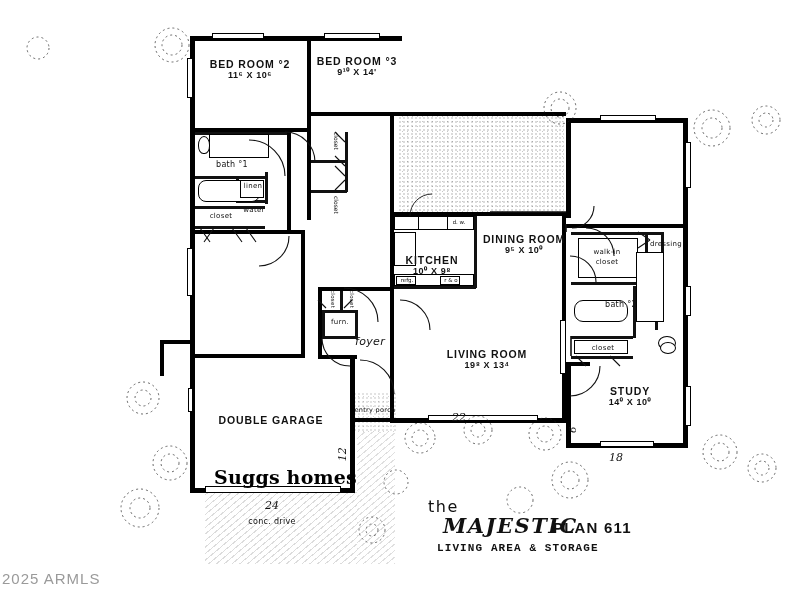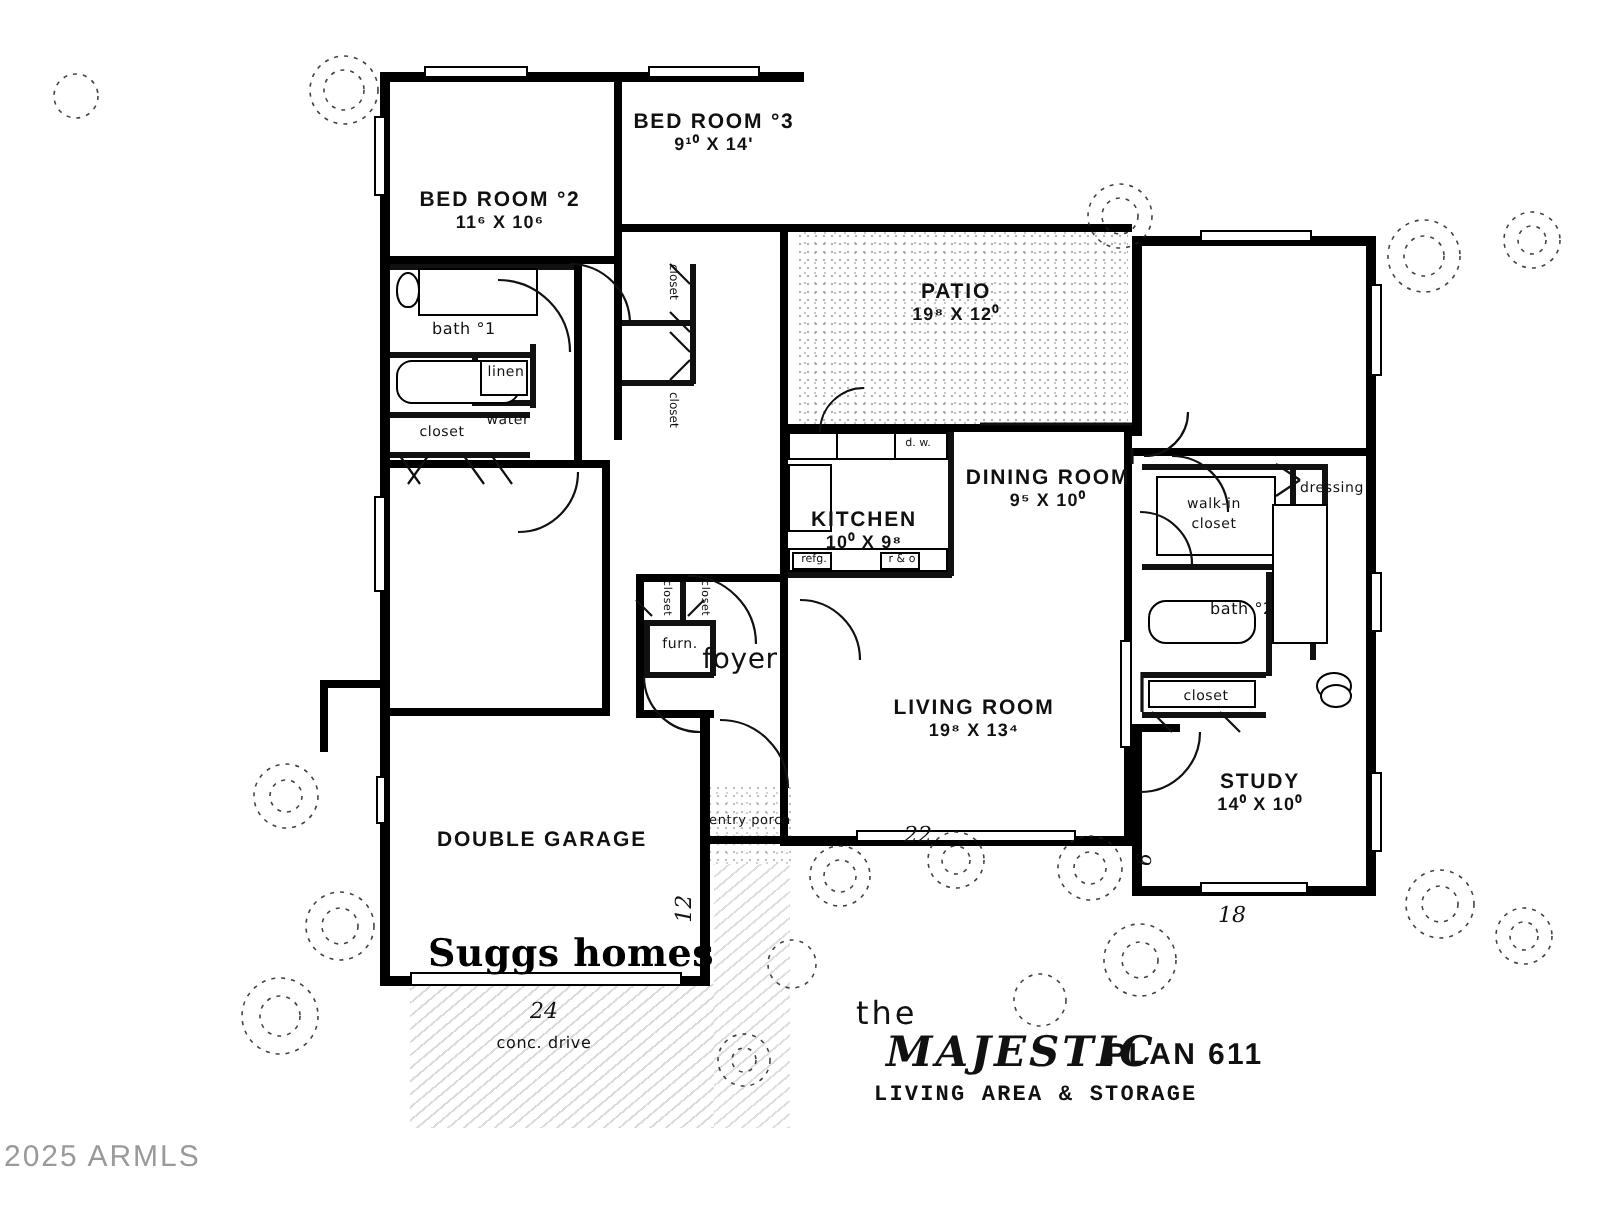--- a/index.html
+++ b/index.html
@@ -242,36 +242,32 @@
       </g>
       <g transform="translate(396,482)">
         <circle r="12" stroke-dasharray="2 3"></circle>
       </g>
       <g transform="translate(520,500)">
         <circle r="13" stroke-dasharray="2 3"></circle>
       </g>
     </g>
   </svg>
 
-  <div class="lbl room" style="left:196px;top:58px;width:108px;margin-top:36px;">
+  <div class="lbl room" style="left:196px;top:58px;width:108px;">
     <div class="nm">BED ROOM  °2</div>
     <div class="dim">11⁶ X 10⁶</div>
   </div>
 
   <div class="lbl room" style="left:311px;top:55px;width:92px;">
     <div class="nm">BED ROOM  °3</div>
     <div class="dim">9¹⁰ X 14'</div>
   </div>
 
 
 
-  <div class="lbl room" style="left:425px;top:140px;width:106px;">
-    <div class="nm">PATIO</div>
-    <div class="dim">19⁸ X 12⁰</div>
-  </div>
 
 
   <div class="lbl room" style="left:481px;top:233px;width:86px;">
     <div class="nm">DINING ROOM</div>
     <div class="dim">9⁵ X 10⁰</div>
   </div>
 
   <div class="lbl room" style="left:390px;top:254px;width:84px;">
     <div class="nm">KITCHEN</div>
     <div class="dim">10⁰ X 9⁸</div>
@@ -292,21 +288,21 @@
   </div>
 
   <div class="lbl hand" style="left:206px;top:160px;width:52px;">bath °1</div>
   <div class="lbl hand" style="left:238px;top:182px;width:30px;font-size:7px;">linen</div>
   <div class="lbl hand" style="left:238px;top:206px;width:32px;font-size:7px;">water</div>
   <div class="lbl hand" style="left:198px;top:212px;width:46px;font-size:7px;">closet</div>
 
   <div class="lbl hand" style="left:329px;top:132px;width:10px;font-size:6px;writing-mode:vertical-rl;letter-spacing:0;">closet</div>
   <div class="lbl hand" style="left:329px;top:196px;width:10px;font-size:6px;writing-mode:vertical-rl;letter-spacing:0;">closet</div>
 
-  <div class="lbl hand" style="left:350px;top:322px;width:40px;font-size:14px;">foyer</div>
+  <div class="lbl hand" style="left:350px;top:336px;width:40px;font-size:11px;font-style:italic;">foyer</div>
   <div class="lbl hand" style="left:324px;top:318px;width:32px;font-size:7px;">furn.</div>
   <div class="lbl hand" style="left:327px;top:290px;width:9px;font-size:5.5px;writing-mode:vertical-rl;">closet</div>
   <div class="lbl hand" style="left:346px;top:290px;width:9px;font-size:5.5px;writing-mode:vertical-rl;">closet</div>
 
   <div class="lbl hand" style="left:352px;top:407px;width:46px;font-size:6.5px;">entry porch</div>
 
   <div class="lbl tiny" style="left:448px;top:219px;width:22px;">d. w.</div>
   <div class="lbl tiny" style="left:397px;top:277px;width:20px;">refg.</div>
   <div class="lbl tiny" style="left:441px;top:277px;width:20px;">r &amp; o</div>
 

